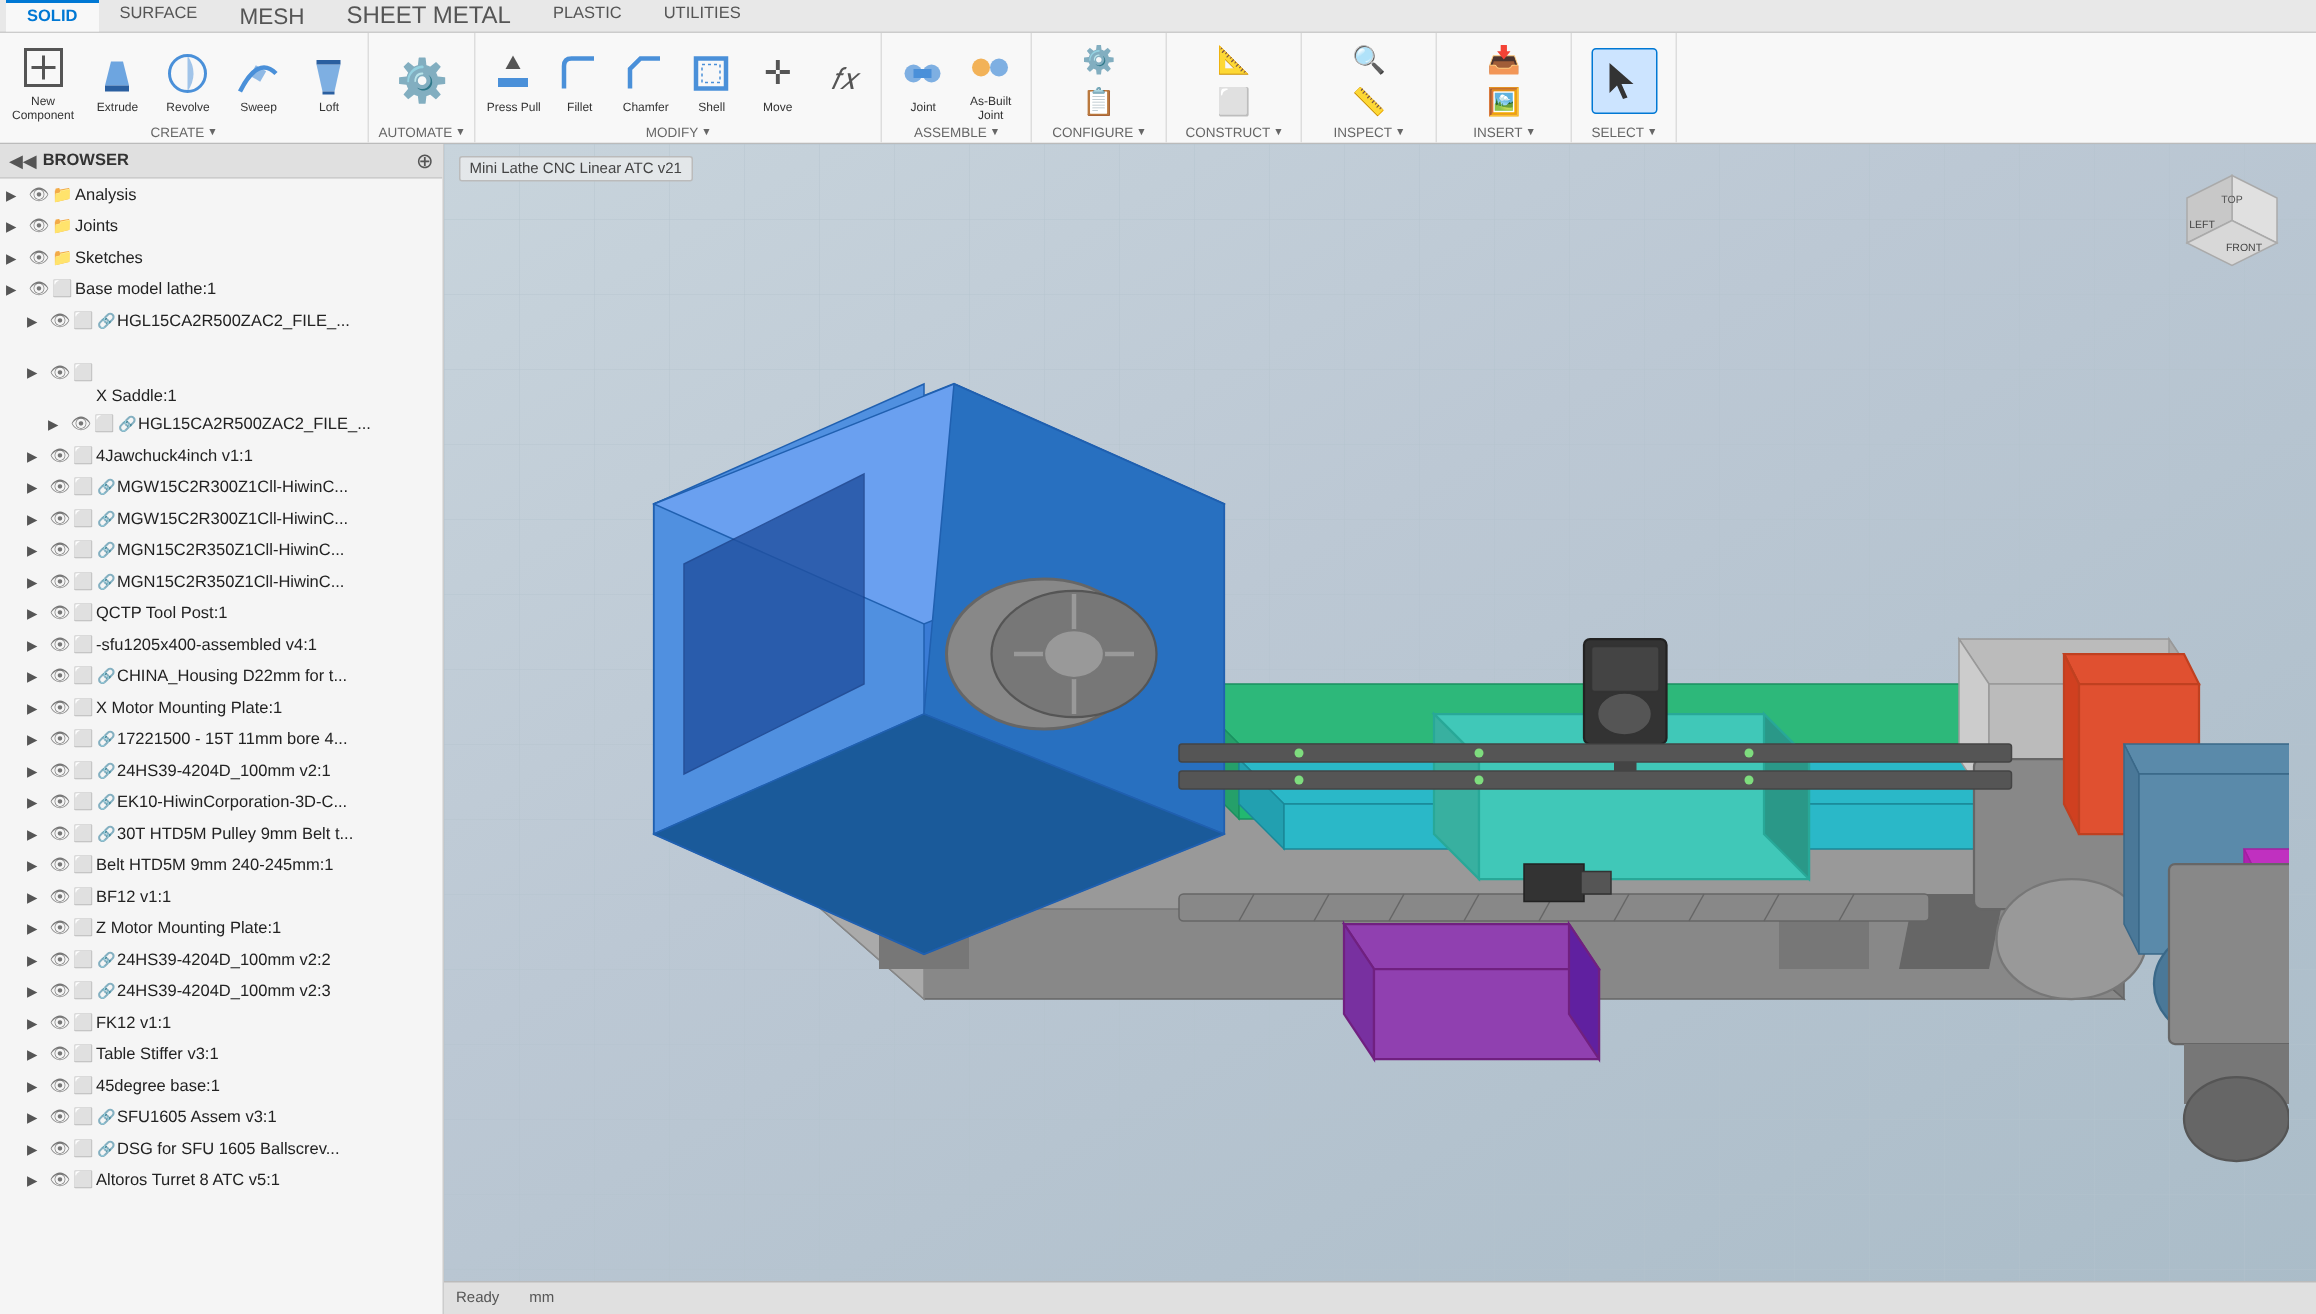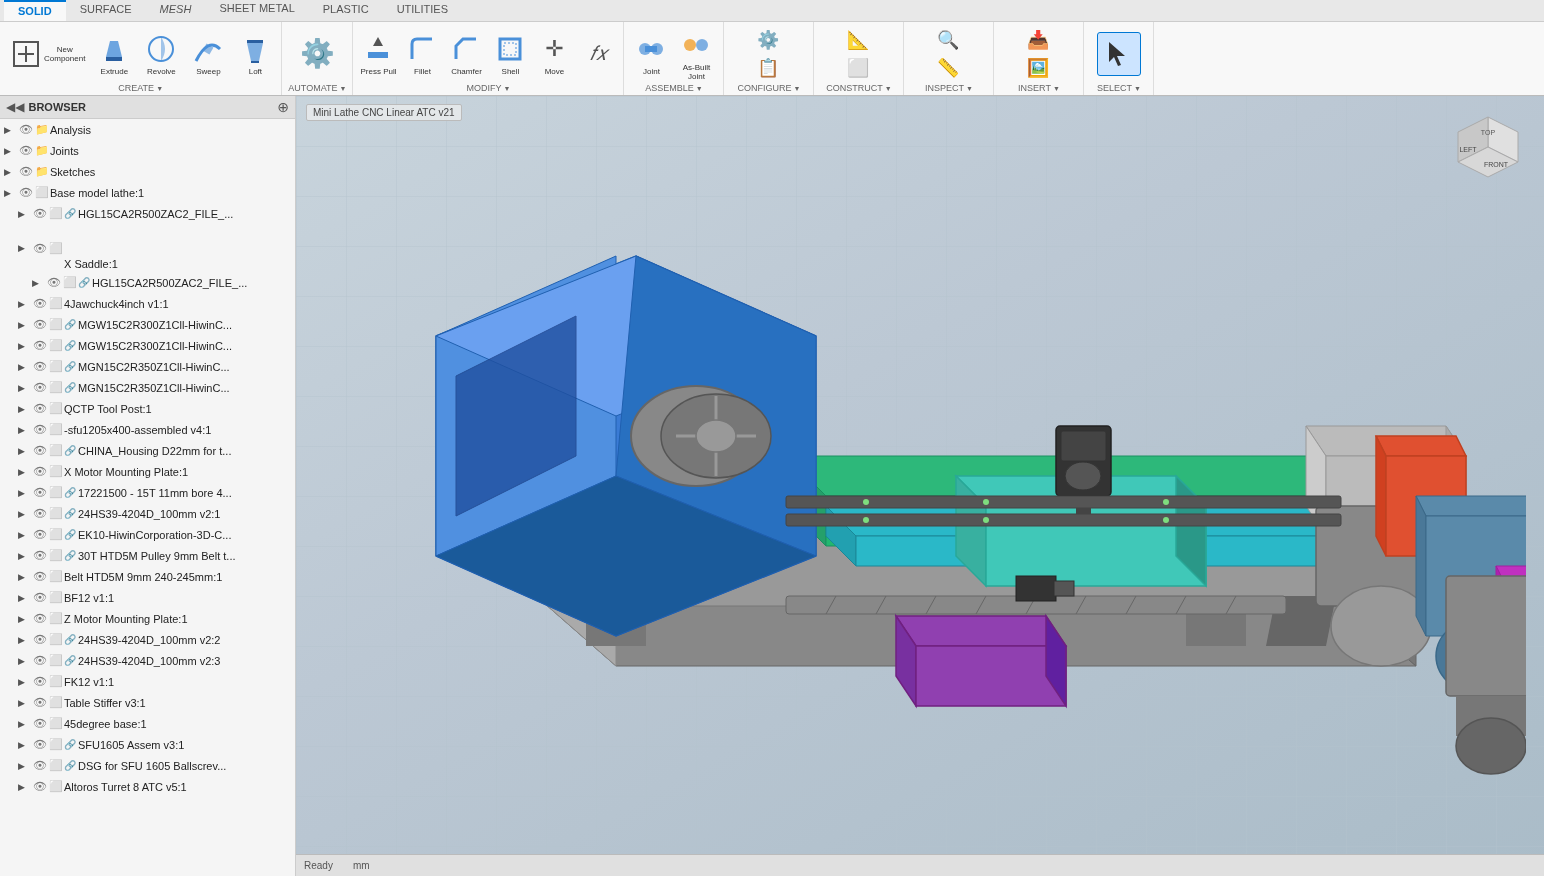--- a/index.html
+++ b/index.html
@@ -14,31 +14,31 @@
 <div style="display: flex; flex-direction: column; height: 876px; width: 1544px;">
 
   <div style="display: flex; height: 96px; background: #f0f0f0; border-bottom: 1px solid #bbb;">
 
 
     <div style="flex: 1; display: flex; flex-direction: column;">
 
       <div style="display: flex; background: #e8e8e8; height: 22px; border-bottom: 1px solid #ccc; padding-left: 4px;">
         <div style="padding: 3px 14px; font-size: 11px; cursor: pointer; border-top: 2px solid #0078d4; color: #0078d4; font-weight: bold; background: #f8f8f8;">SOLID</div>
         <div style="padding: 3px 14px; font-size: 11px; cursor: pointer; color: #555;">SURFACE</div>
-        <div style="padding: 3px 14px; font-size: 11px; cursor: pointer; color: #555; font-style: italic;">MESH</div>
-        <div style="padding: 2px 14px; font-size: 11px; cursor: pointer; color: #555;">SHEET METAL</div>
+        <div style="padding: 3px 14px; font-size: 15px; cursor: pointer; color: #555;">MESH</div>
+        <div style="padding: 2px 14px; font-size: 16px; cursor: pointer; color: #555;">SHEET METAL</div>
         <div style="padding: 3px 14px; font-size: 11px; cursor: pointer; color: #555;">PLASTIC</div>
         <div style="padding: 3px 14px; font-size: 11px; cursor: pointer; color: #555;">UTILITIES</div>
       </div>
 
       <div style="display: flex; align-items: stretch; flex: 1; background: #f8f8f8;">
 
         <div style="display: flex; flex-direction: column; border-right: 1px solid #ddd; padding: 2px 4px; min-width: 220px;">
           <div style="display: flex; gap: 3px; flex: 1; align-items: center;">
-            <div style="display: flex; flex-direction: row; align-items: center; cursor: pointer; padding: 2px 4px; min-width: 36px;">
+            <div style="display: flex; flex-direction: column; align-items: center; cursor: pointer; padding: 2px 4px; min-width: 36px;">
               <div style="width: 36px; height: 36px; display: flex; align-items: center; justify-content: center;">
                 <svg width="32" height="32" viewBox="0 0 32 32">
                     <rect x="4" y="4" width="24" height="24" fill="none" stroke="#555" stroke-width="2"></rect>
                     <line x1="16" y1="8" x2="16" y2="24" stroke="#555" stroke-width="2"></line>
                     <line x1="8" y1="16" x2="24" y2="16" stroke="#555" stroke-width="2"></line>
                   </svg>
               </div>
               <div style="font-size: 8px; color: #333; text-align: center;">New<br>Component</div>
             </div>
             <div style="display: flex; flex-direction: column; align-items: center; cursor: pointer; padding: 2px 4px; min-width: 36px;">

